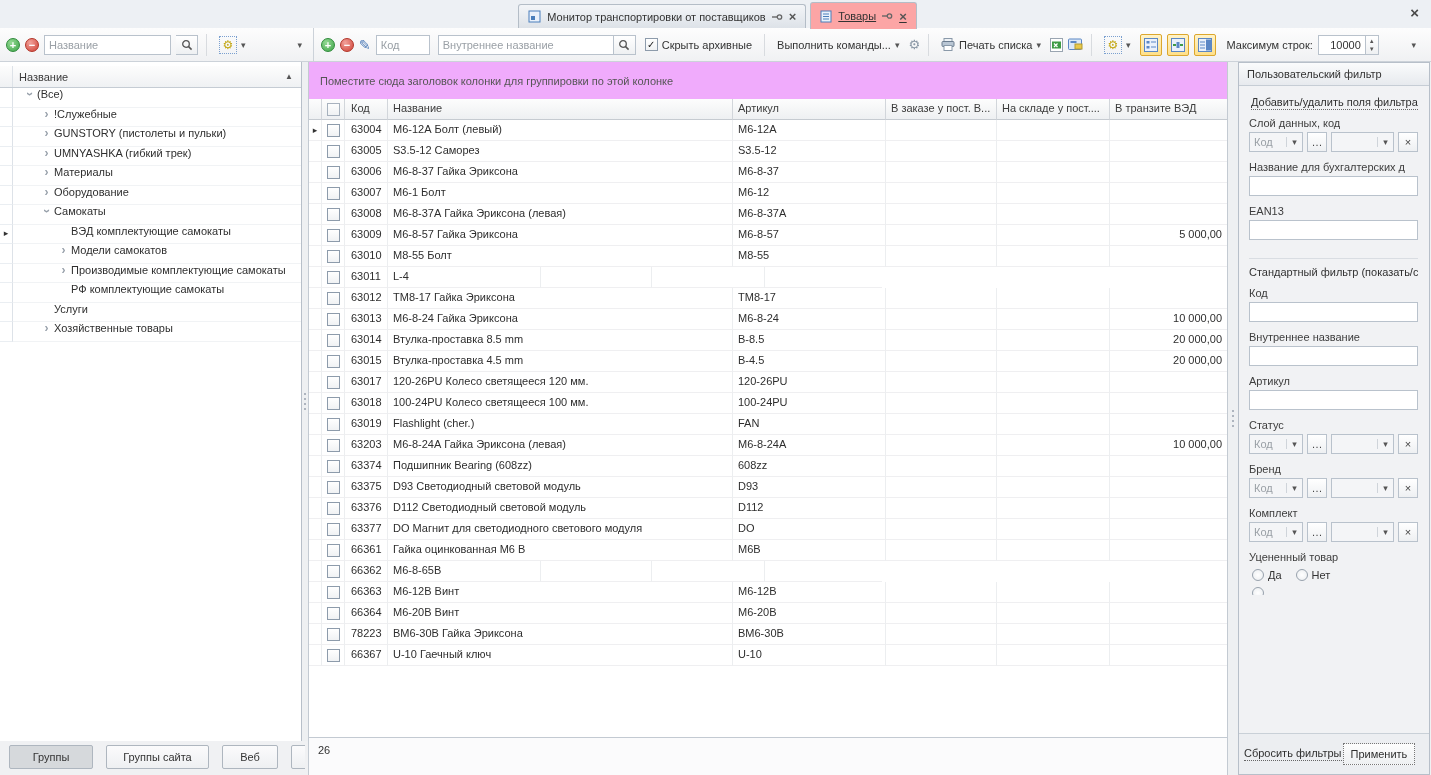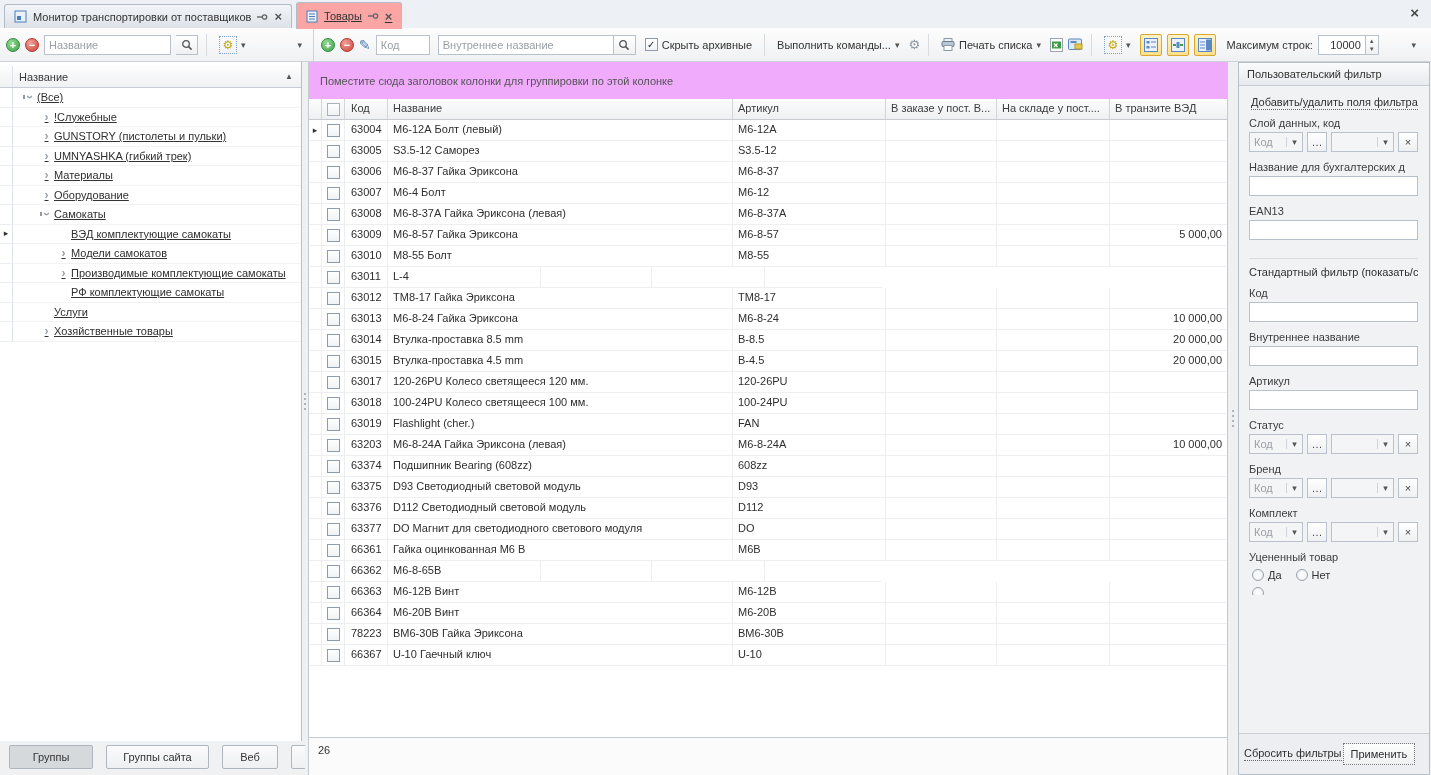--- a/index.html
+++ b/index.html
@@ -1,21 +1,21 @@
 <!DOCTYPE html>
 <html><head>
 <meta charset="utf-8">
 <style>
   html,body{margin:0;padding:0;}
   #app{position:relative;width:1431px;height:775px;background:#f0f1f3;overflow:hidden;
        font-family:"Liberation Sans","DejaVu Sans",sans-serif;font-size:11px;color:#333;}
 
   
   .tabbar{position:absolute;left:0;top:0;width:1431px;height:28px;background:#edf0f4;
-          border-bottom:1px solid #bfc8d2;display:flex;align-items:flex-end;}
+          border-bottom:1px solid #bfc8d2;display:flex;align-items:flex-end;justify-content:center;}
   .tab{display:flex;align-items:center;gap:6px;padding:0 9px;height:23px;margin-left:4px;
        border:1px solid #b4bdc7;border-bottom:none;border-radius:3px 3px 0 0;
        background:linear-gradient(#f3f5f8,#dde2e8);color:#333;white-space:nowrap;}
   .tab.active{background:#fca5a5;height:26px;margin-bottom:-1px;z-index:2;text-decoration:underline;}
   .tab .tclose{font-size:13px;font-weight:bold;color:#555;line-height:11px;cursor:default;}
   .win-close{position:absolute;right:12px;top:6px;font-size:15px;font-weight:bold;color:#4a4a4a;line-height:14px;}
 
   
   .toolbar{position:absolute;left:0;top:28px;width:1431px;height:33px;border-bottom:1px solid #ccd2d9;
            background:linear-gradient(#fdfdfd,#f0f1f3);display:flex;}
@@ -52,21 +52,21 @@
   .left-tree{position:absolute;left:0;top:62px;width:302px;height:679px;background:#fff;
              border-right:1px solid #b7bfc9;box-sizing:border-box;padding-top:4px;}
   .tree-header{display:flex;height:21px;border-bottom:1px solid #c5ccd4;background:linear-gradient(#fdfdfd,#eff1f3);}
   .tree-header .gut{border-bottom:none;}
   .th-cell{flex:1;display:flex;align-items:center;padding:0 8px 0 6px;color:#3a3a3a;}
   .sort{margin-left:auto;font-size:8px;color:#555;}
   .tree-row{display:flex;height:19.5px;align-items:stretch;}
   .gut{flex:0 0 13px;border-right:1px solid #dde2e8;border-bottom:1px solid #eaeef2;
        display:flex;align-items:center;justify-content:center;box-sizing:border-box;}
   .cur-arrow{font-size:9px;color:#333;line-height:9px;}
-  .tree-cell{flex:1;display:flex;align-items:center;border-bottom:1px solid #f1f3f5;overflow:hidden;white-space:nowrap;text-decoration:underline;}
+  .tree-cell{flex:1;display:flex;align-items:flex-start;border-bottom:1px solid #f1f3f5;overflow:hidden;white-space:nowrap;}
   .chev{width:15px;flex:0 0 15px;text-align:center;color:#98a1ab;font-weight:bold;font-size:12px;line-height:12px;}
   .chev.open{transform:rotate(90deg);}
   .tlabel{color:#2f2f2f;}
 
   
   .vsplit{position:absolute;background:#eef0f2;display:flex;flex-direction:column;align-items:center;
           justify-content:center;gap:3px;}
   .vsplit .dot{width:2px;height:2px;border-radius:50%;background:#97a1ac;}
 
   
@@ -448,21 +448,21 @@
           <div class="gc c-ord num"></div>
           <div class="gc c-stk num"></div>
           <div class="gc c-tra num"></div>
         </div>
         <div class="grid-row">
           <div class="gc c-gut"></div>
           <div class="gc c-cb">
             <span class="cb"></span>
           </div>
           <div class="gc c-code">63007</div>
-          <div class="gc c-name">М6-4 Болт</div>
+          <div class="gc c-name">М6-1 Болт</div>
           <div class="gc c-sku">М6-12</div>
           <div class="gc c-ord num"></div>
           <div class="gc c-stk num"></div>
           <div class="gc c-tra num"></div>
         </div>
         <div class="grid-row">
           <div class="gc c-gut"></div>
           <div class="gc c-cb">
             <span class="cb"></span>
           </div>

